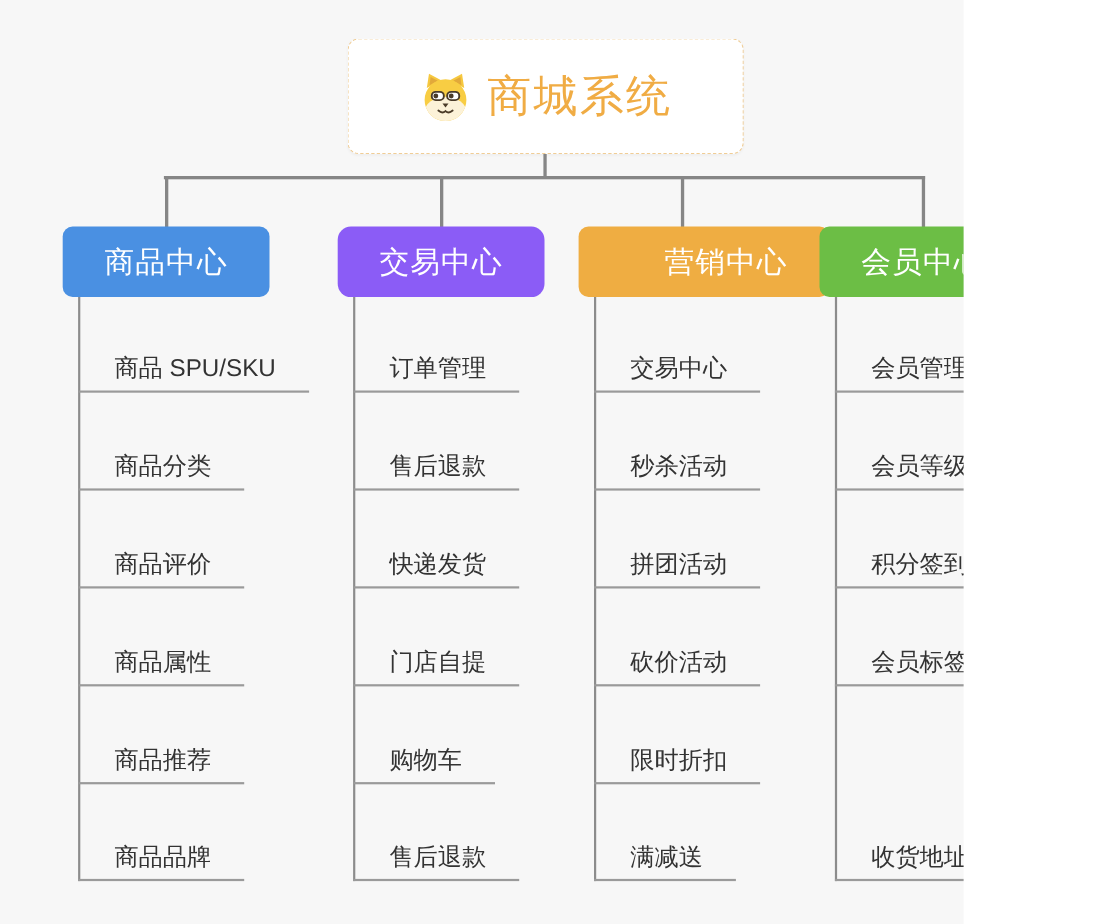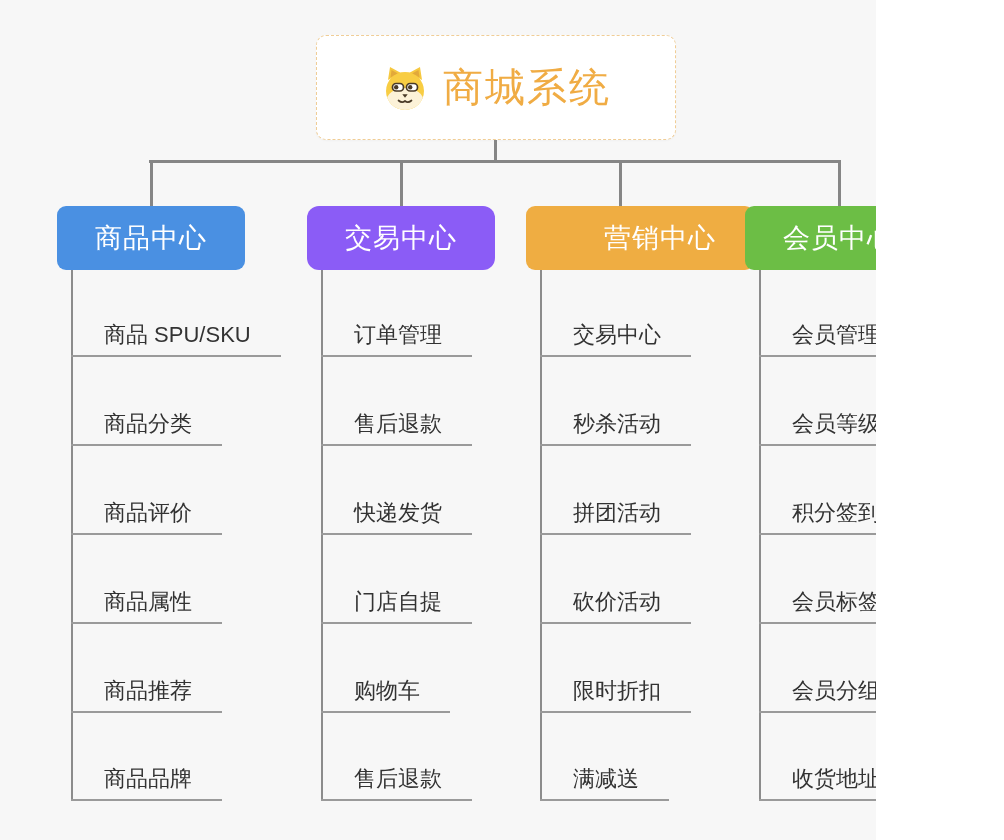--- a/index.html
+++ b/index.html
@@ -113,17 +113,16 @@
     <div class="child r5">满减送</div>
   </div>
 
   <div class="col c3">
     <div class="hdr" style="background: rgb(108, 190, 69);">会员中心</div>
     <div class="trunk"></div>
     <div class="child r0">会员管理</div>
     <div class="child r1">会员等级</div>
     <div class="child r2">积分签到</div>
     <div class="child r3">会员标签</div>
-    <div class="child r4">会员分组</div>
     <div class="child r5">收货地址</div>
   </div>
 
 </div>
 
 </body></html>

